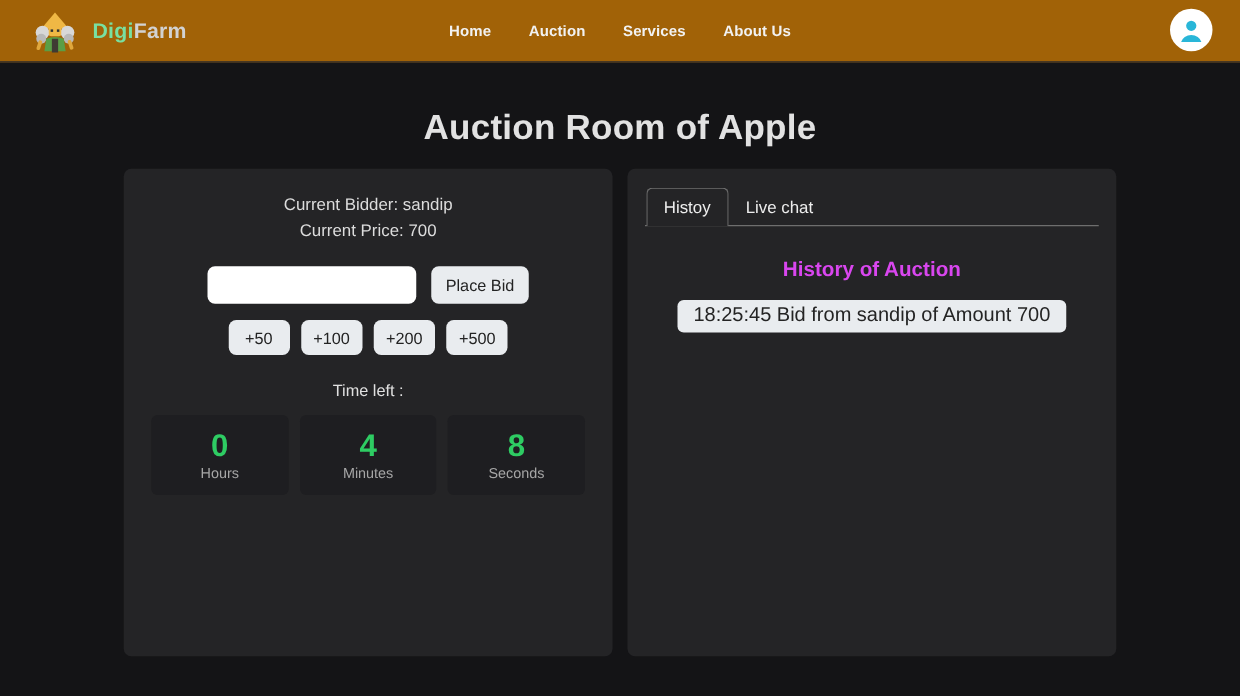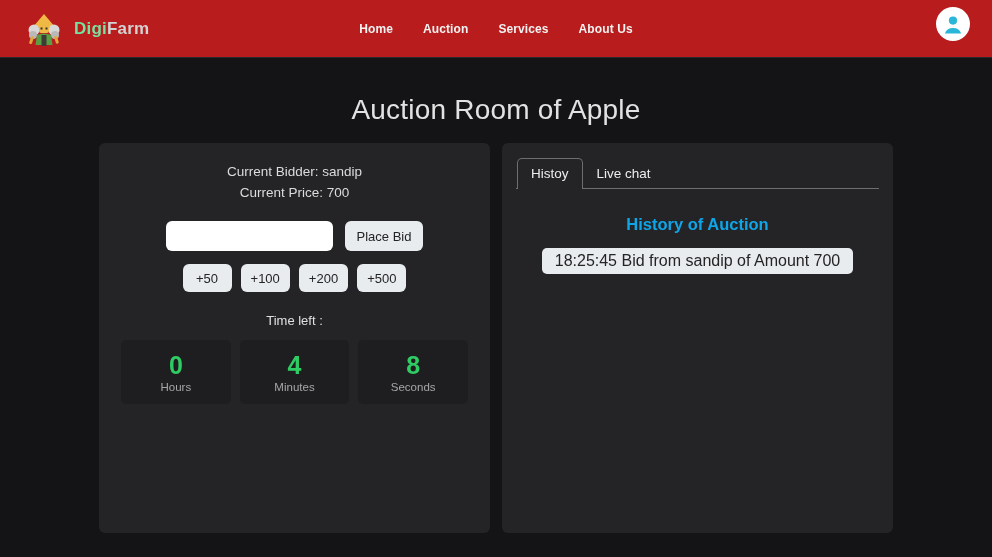--- a/index.html
+++ b/index.html
@@ -5,22 +5,22 @@
   * { box-sizing: border-box; margin: 0; padding: 0; }
   html, body {
     width: 992px; height: 557px;
     background: #141416;
     font-family: "Liberation Sans", sans-serif;
     overflow: hidden;
   }
 
   
   .navbar {
-    height: 58px;
-    background: #b91c1c;
+    height: 50px;
+    background: #a16207;
     border-bottom: 1px solid #2a2a2d;
     display: flex;
     align-items: center;
     position: relative;
   }
   .brand {
     display: flex;
     align-items: center;
     gap: 10px;
     margin-left: 24px;
@@ -64,21 +64,21 @@
     display: flex;
     align-items: center;
     justify-content: center;
   }
 
   
   .page-title {
     text-align: center;
     color: #e2e2e2;
     font-size: 28px;
-    font-weight: 400;
+    font-weight: 700;
     margin-top: 36px;
     letter-spacing: .2px;
   }
 
   
   .panels {
     display: flex;
     gap: 12px;
     margin: 17px auto 0;
     width: 794px;
@@ -192,21 +192,21 @@
     position: relative;
     top: 1px;
     line-height: 18px;
   }
   .tab.active {
     border-color: #6e6e6e;
     background: #242426;
   }
   .history-title {
     text-align: center;
-    color: #0ea5e9;
+    color: #d946ef;
     font-size: 16.5px;
     font-weight: bold;
     margin-top: 26px;
   }
   .history-list {
     margin-top: 14px;
     display: flex;
     flex-direction: column;
     align-items: center;
     gap: 7px;

